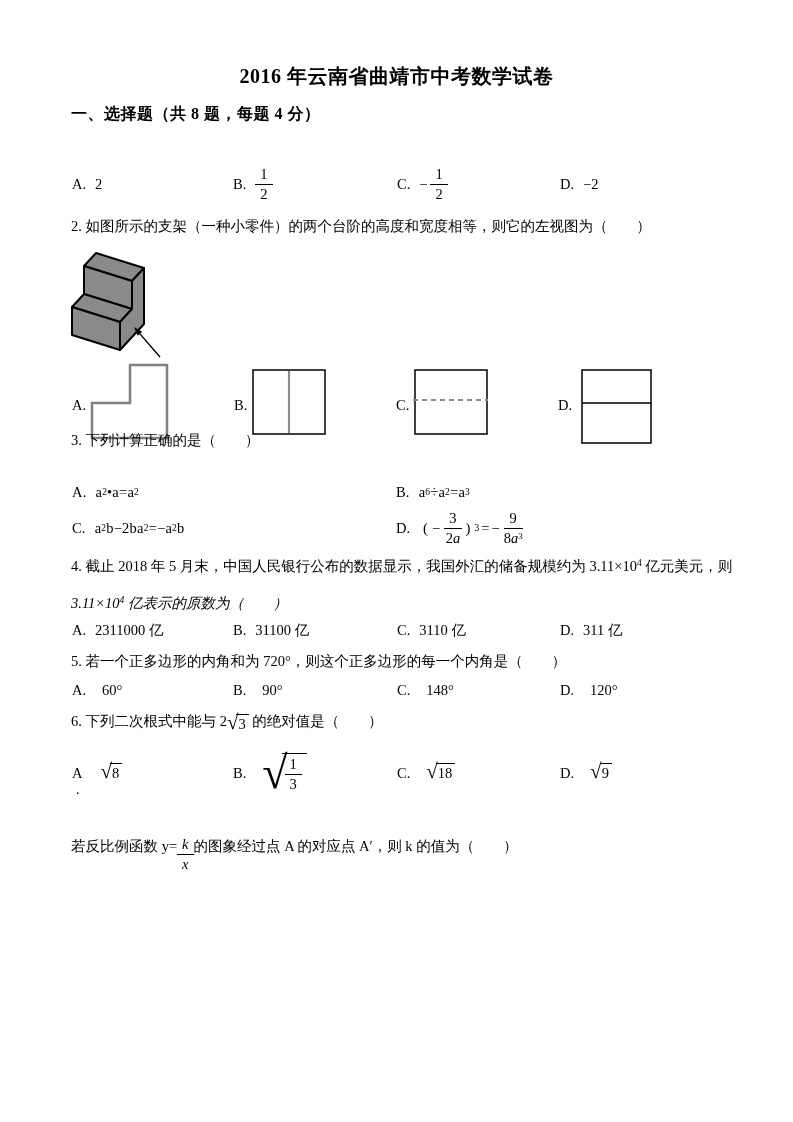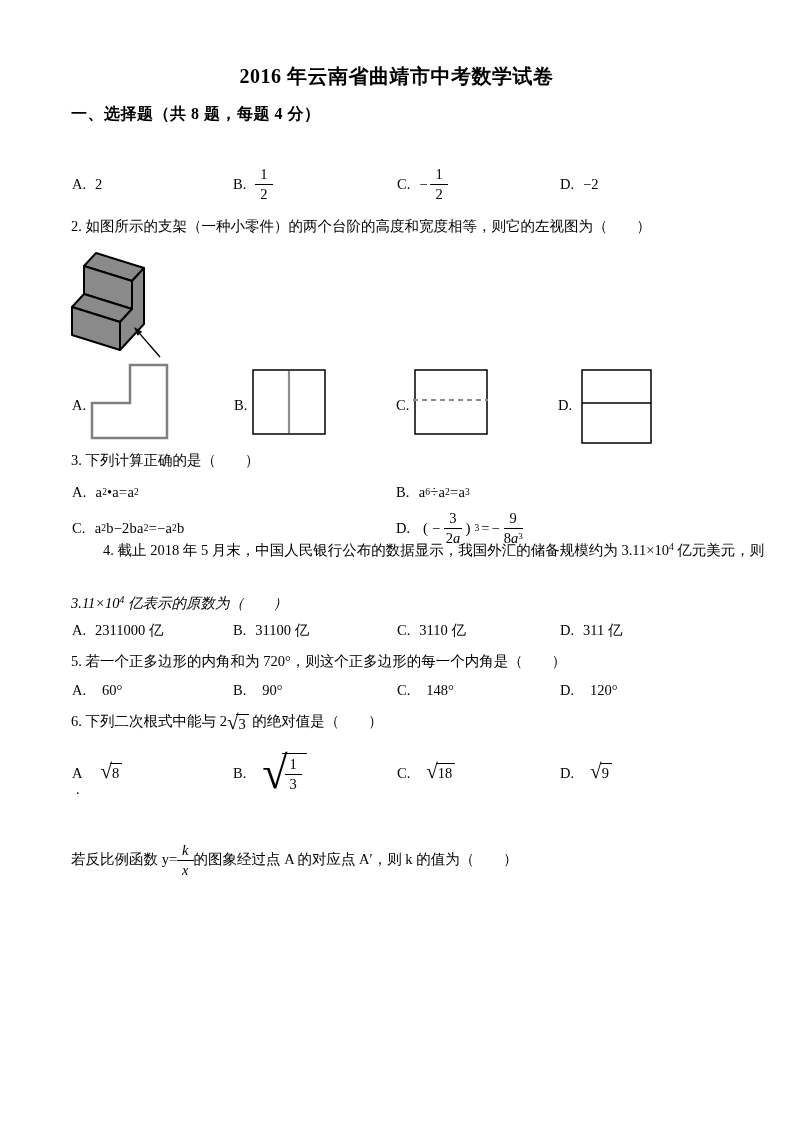--- a/index.html
+++ b/index.html
@@ -127,21 +127,21 @@
     <rect class="shape-outline" x="3" y="4" width="72" height="64" stroke-width="1.5" stroke="#000000"></rect>
     <line x1="1" y1="34" x2="76" y2="34" stroke-width="2.2" stroke-dasharray="5,4" stroke="#8c8c8c"></line>
   </svg>
 
   <span class="abs qtext" style="left:558px; top:395px;">D.</span>
   <svg class="abs" style="left:579px; top:366px;" width="76" height="78" viewBox="0 0 76 78">
     <rect class="shape-outline" x="3" y="4" width="69" height="73" stroke-width="1.5" stroke="#000000"></rect>
     <line x1="3" y1="37" x2="72" y2="37" stroke-width="1.6" stroke="#000000"></line>
   </svg>
 
-  <div class="abs qtext" style="left:71px; top:450px;text-align:center;">3. 下列计算正确的是（　　）</div>
+  <div class="abs qtext" style="left:71px; top:430px;text-align:center;">3. 下列计算正确的是（　　）</div>
 
   <div class="opt-cell mexp" style="left:72px; top:481px; height:22px;">
     <span class="opt-label">A.</span>
     <span>a</span>
       <sup class="sp">2</sup>
       <span>•a=a</span>
       <sup class="sp">2</sup>
   </div>
   <div class="opt-cell mexp" style="left:396px; top:481px; height:22px;">
     <span class="opt-label">B.</span>
@@ -173,21 +173,21 @@
     <span class="paren">)</span>
     <sup class="sp" style="margin-right:2px;">3</sup>
     <span>=</span>
     <span style="margin:0 4px 0 2px;">−</span>
     <span class="frac">
       <span class="fnum">9</span>
       <span class="fden"><span>8</span><span class="it">a</span><sup class="sp2">3</sup></span>
     </span>
   </div>
 
-  <div class="abs qtext" style="left:71px; top:540px;margin-left:32px;"><span>4. 截止 2018 年 5 月末，中国人民银行公布的数据显示，我国外汇的储备规模约为 3.11×10</span><sup class="sp">4</sup><span> 亿元美元，则</span></div>
+  <div class="abs qtext" style="left:71px; top:556px;"><span>4. 截止 2018 年 5 月末，中国人民银行公布的数据显示，我国外汇的储备规模约为 3.11×10</span><sup class="sp">4</sup><span> 亿元美元，则</span></div>
   <div class="abs qtext" style="left:71px; top:593px;font-style:italic;"><span>3.11×10</span><sup class="sp">4</sup><span> 亿表示的原数为（　　）</span></div>
 
   <div class="opt-cell" style="left:72px; top:618px; height:24px;">
     <span class="opt-label">A.</span>
     <span>2311000 亿</span>
   </div>
   <div class="opt-cell" style="left:233px; top:618px; height:24px;">
     <span class="opt-label">B.</span>
     <span>31100 亿</span>
   </div>
@@ -254,21 +254,21 @@
       </span>
   </div>
   <div class="opt-cell" style="left:560px; top:746px; height:54px;">
     <span class="opt-label gap-wide">D.</span>
     <span class="rad">
         <span class="rad-sign">√</span>
         <span class="rad-body">9</span>
       </span>
   </div>
 
-  <div class="abs qtext" style="left:71px; top:836px; height:48px; display:flex; align-items:center;">
+  <div class="abs qtext" style="left:71px; top:836px; height:48px; display:flex; ">
     <span>若反比例函数 y=</span>
     <span class="frac">
       <span class="fnum it">k</span>
       <span class="fden it">x</span>
     </span>
     <span> 的图象经过点 A 的对应点 A′，则 k 的值为（　　）</span>
   </div>
 
 </div>
 

